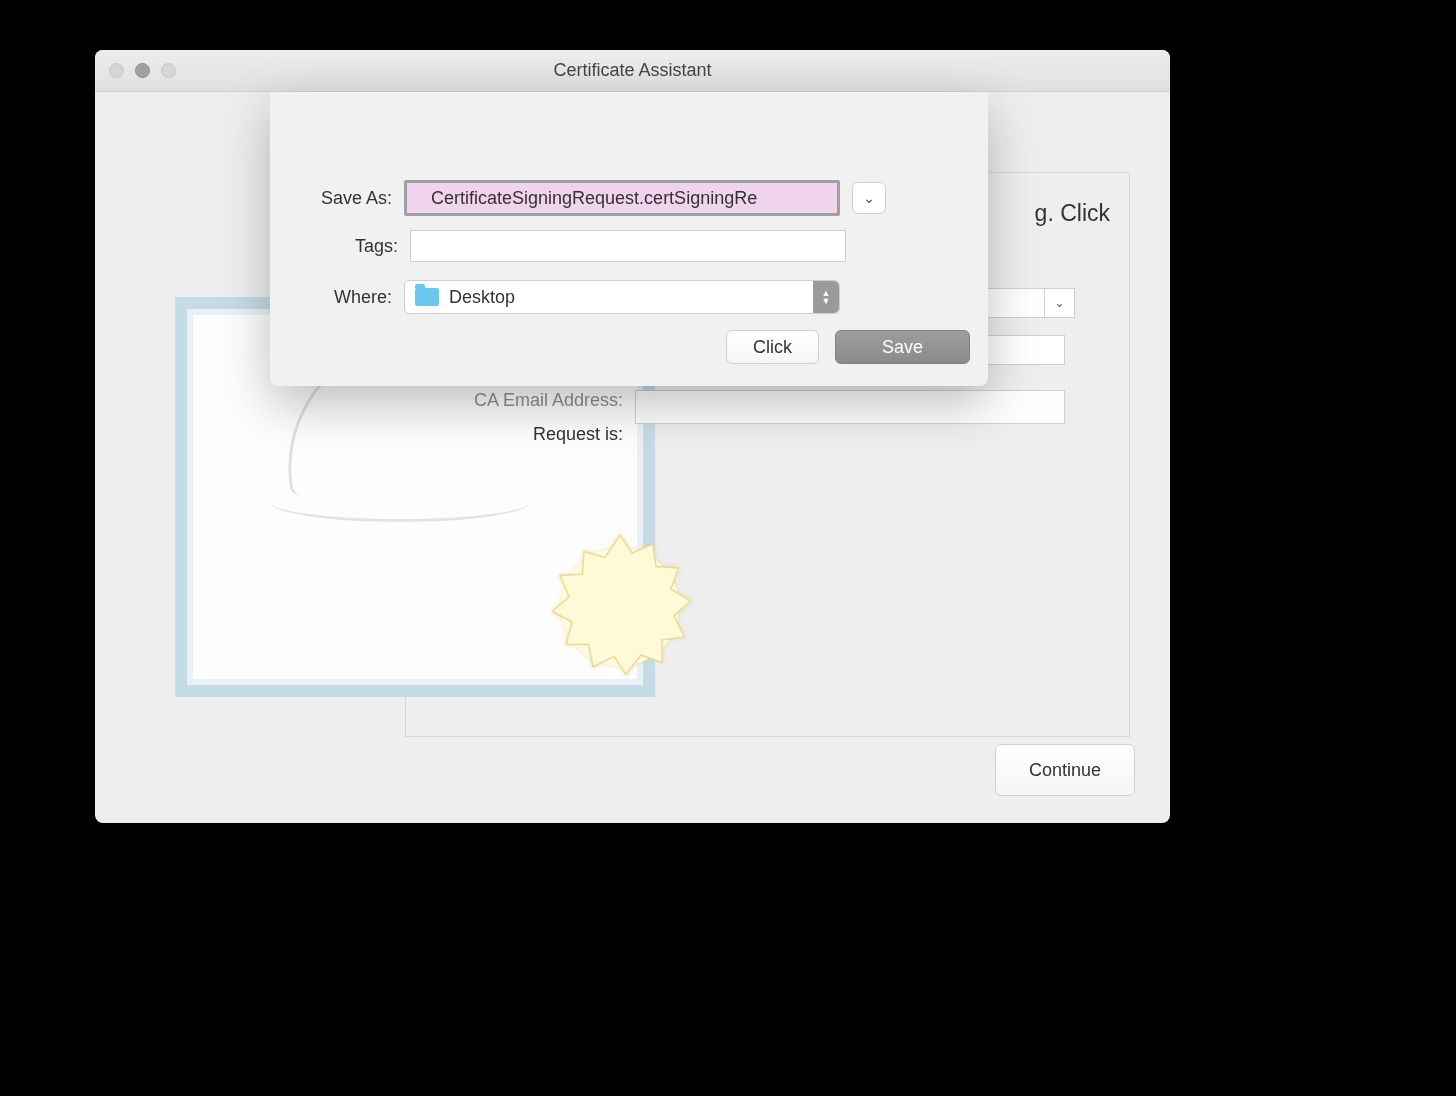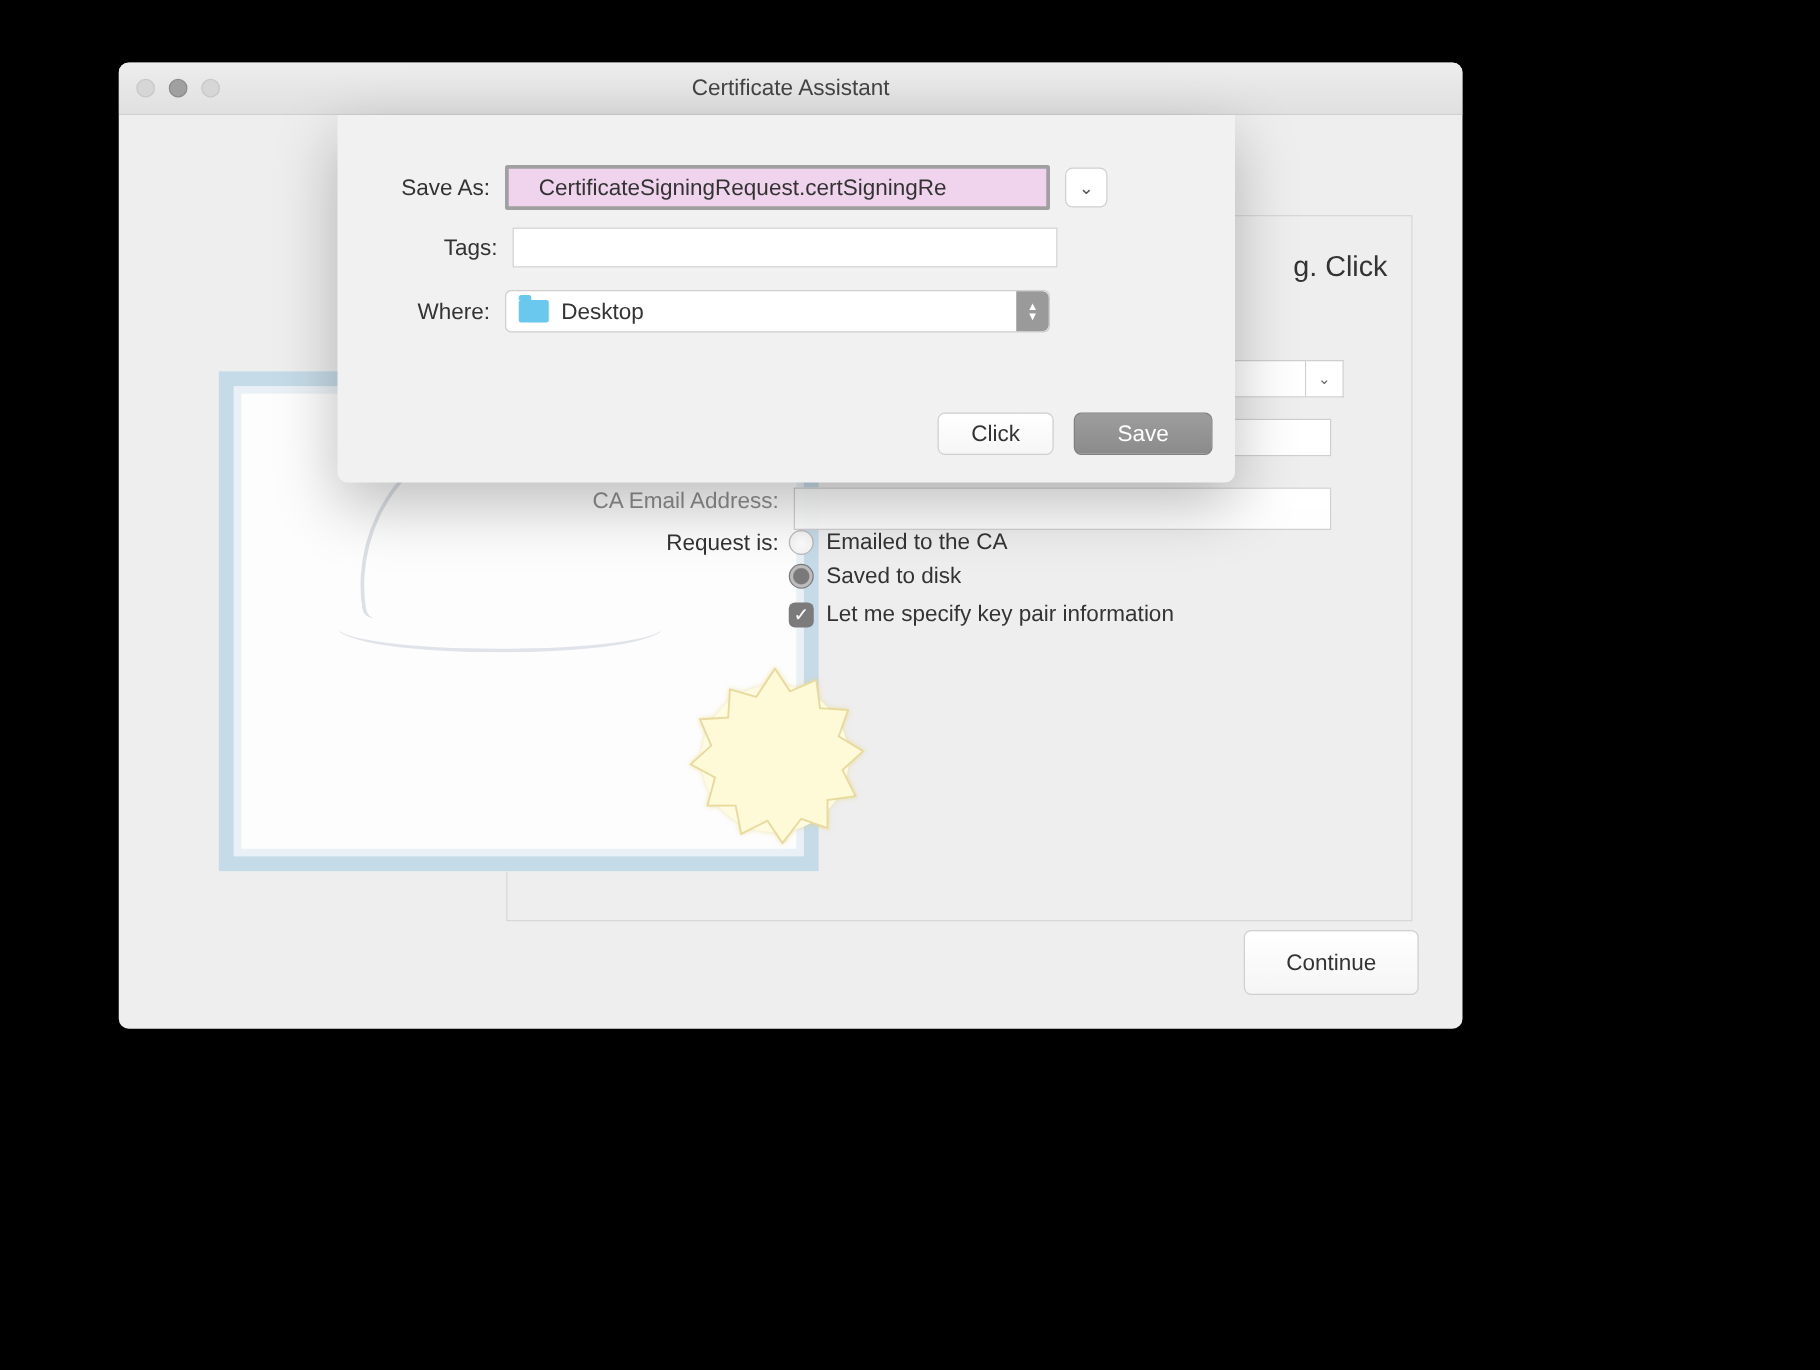--- a/index.html
+++ b/index.html
@@ -224,20 +224,21 @@
       background: #f1f1f1;
       border-bottom-left-radius: 8px;
       border-bottom-right-radius: 8px;
       box-shadow: 0 18px 50px rgba(0,0,0,0.25);
       z-index: 100;
     }
     .sheet-row {
       position: absolute;
       display: flex;
       align-items: center;
+      margin-top: 48px;
     }
     .sheet-label {
       width: 116px;
       text-align: right;
       padding-right: 12px;
       font-size: 18px;
       color: #333;
     }
     .save-as-row { left: 18px; top: 40px; }
     .save-as-field {
@@ -315,21 +316,21 @@
       padding: 0 26px;
       border-radius: 6px;
       font-size: 18px;
       display: flex; align-items: center; justify-content: center;
       border: 1px solid #d0d0d0;
     }
     .btn-cancel { background: linear-gradient(#fff,#f6f6f6); color: #333; }
     .btn-save {
       background: linear-gradient(#9d9d9d,#8b8b8b);
       color: #fff; border-color: #808080;
-      padding: 0 34px;
+      padding: 0 46px;
     }
   </style>
 </head>
 <body>
 
 <div class="window">
   <div class="titlebar">
     <div class="traffic-lights">
       <div class="traffic-light"></div>
       <div class="traffic-light active"></div>
@@ -369,34 +370,20 @@
 
     <div class="ca-email-row">
       <div class="row-label">CA Email Address:</div>
       <div class="text-input"></div>
     </div>
 
     <div class="request-row">
       <div class="row-label" style="width:130px;">Request is:</div>
     </div>
 
-    <div class="radio-col">
-      <div class="radio-item">
-        <span class="radio"></span>
-        <span>Emailed to the CA</span>
-      </div>
-      <div class="radio-item">
-        <span class="radio selected"></span>
-        <span>Saved to disk</span>
-      </div>
-      <div class="checkbox-item">
-        <span class="checkbox">✓</span>
-        <span>Let me specify key pair information</span>
-      </div>
-    </div>
 
     <div class="continue-btn">
       <span>Continue</span>
     </div>
 
     <div class="sheet">
       <div class="sheet-row save-as-row">
         <div class="sheet-label">Save As:</div>
         <div class="save-as-field">
           <span>CertificateSigningRequest.certSigningRe</span>

